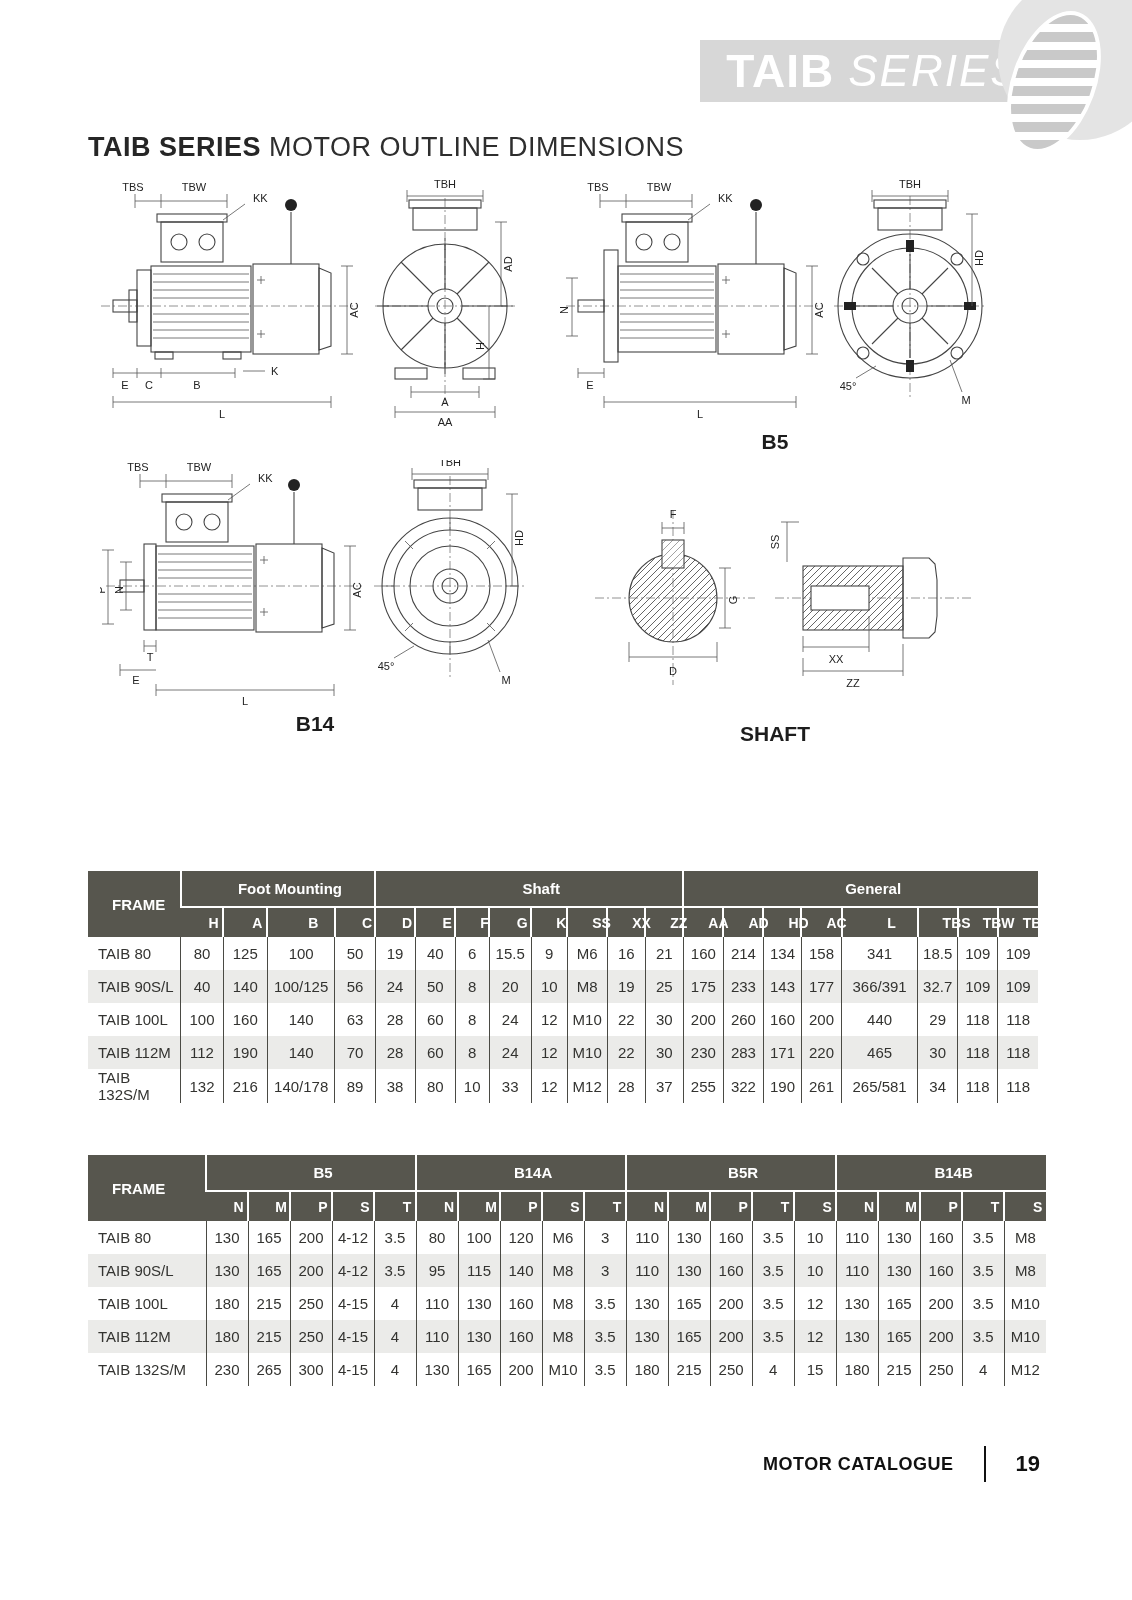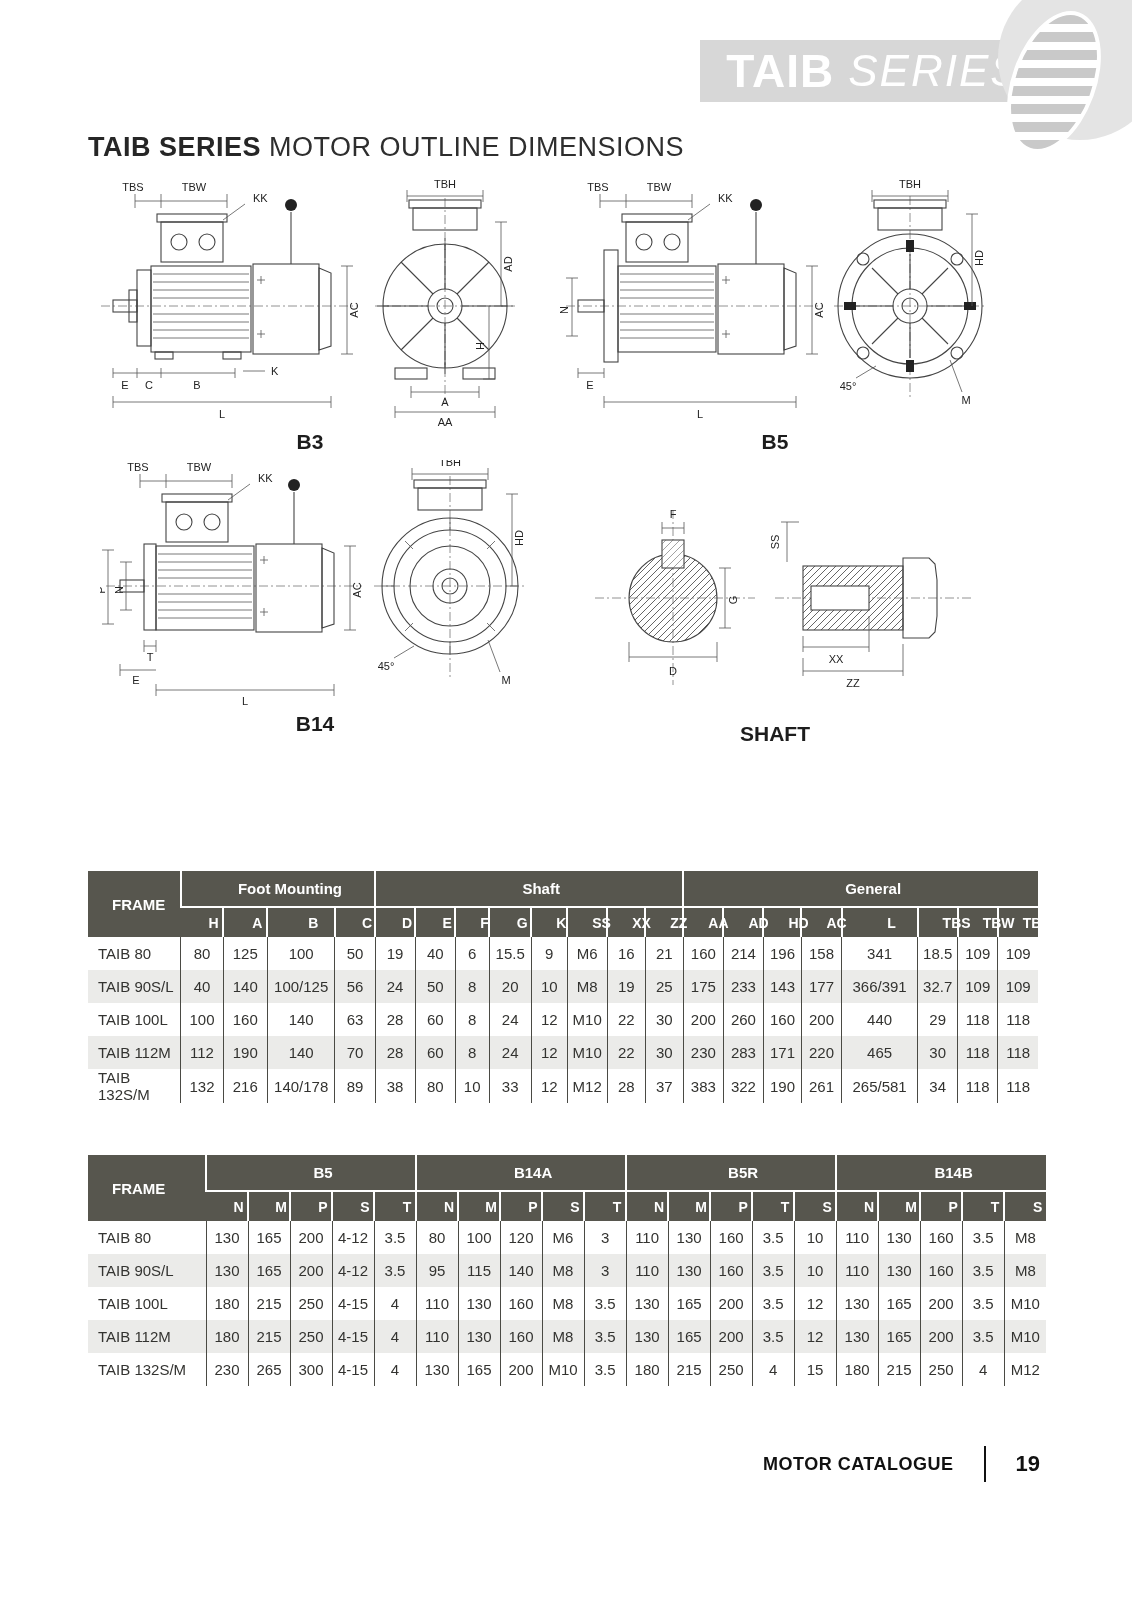--- a/index.html
+++ b/index.html
@@ -208,21 +208,20 @@
         <line x1="300" y1="234" x2="400" y2="234"></line>
           <line x1="300" y1="228" x2="300" y2="240"></line>
           <line x1="400" y1="228" x2="400" y2="240"></line>
       </g>
       <text class="lb" x="350" y="10" text-anchor="middle">TBH</text>
       <text class="lb" text-anchor="middle" transform="translate(417,86) rotate(-90)">AD</text>
       <text class="lb" text-anchor="middle" transform="translate(389,168) rotate(-90)">H</text>
       <text class="lb" x="350" y="228" text-anchor="middle">A</text>
       <text class="lb" x="350" y="248" text-anchor="middle">AA</text>
     </svg>
-    <div class="caption">B3</div>
   </div>
 
   <div class="diagram" id="diag-b5">
     <svg width="430" height="250" viewBox="0 0 430 250">
       <line class="cl" x1="6" y1="128" x2="262" y2="128"></line>
       <rect class="dl" x="18" y="122" width="26" height="12"></rect>
       <rect class="dl" x="44" y="72" width="14" height="112"></rect>
       <rect class="dl" x="58" y="88" width="98" height="86"></rect>
       <g class="thin">
         <line x1="60" y1="96" x2="154" y2="96"></line>
@@ -526,21 +525,21 @@
           <td>19</td>
           <td>40</td>
           <td>6</td>
           <td>15.5</td>
           <td>9</td>
           <td>M6</td>
           <td>16</td>
           <td>21</td>
           <td>160</td>
           <td>214</td>
-          <td>196</td>
+          <td>134</td>
           <td>158</td>
           <td>341</td>
           <td>18.5</td>
           <td>109</td>
           <td>109</td>
         </tr>
         <tr>
           <td class="frame">TAIB 90S/L</td>
           <td>40</td>
           <td>140</td>
@@ -616,21 +615,21 @@
           <td>140/178</td>
           <td>89</td>
           <td>38</td>
           <td>80</td>
           <td>10</td>
           <td>33</td>
           <td>12</td>
           <td>M12</td>
           <td>28</td>
           <td>37</td>
-          <td>383</td>
+          <td>255</td>
           <td>322</td>
           <td>190</td>
           <td>261</td>
           <td>265/581</td>
           <td>34</td>
           <td>118</td>
           <td>118</td>
         </tr>
       </tbody>
     </table>

